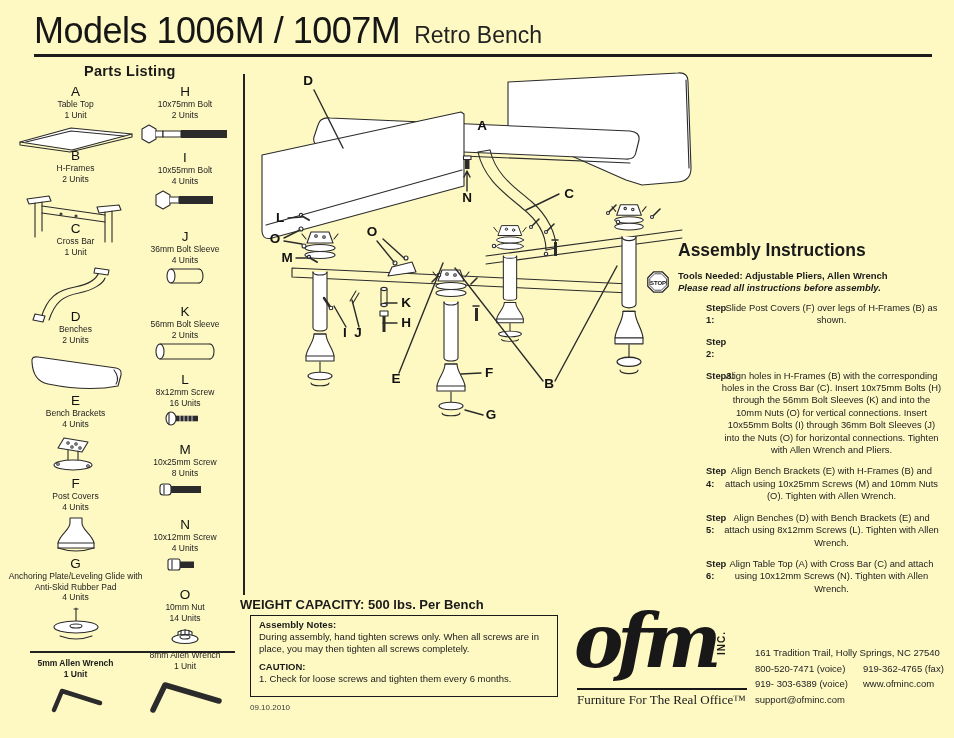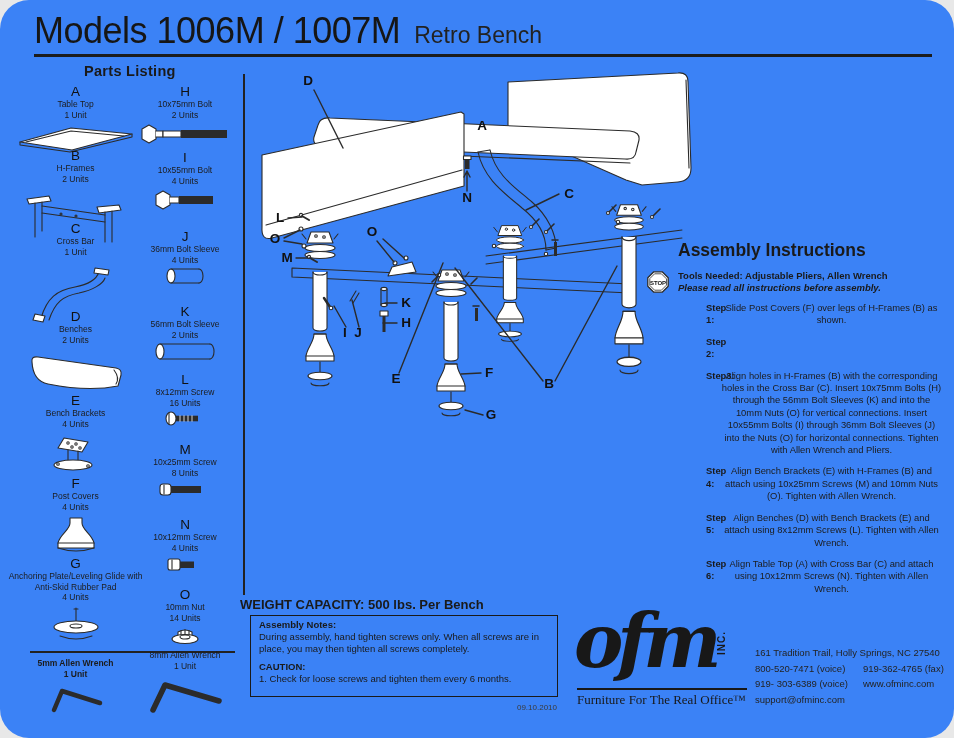--- a/index.html
+++ b/index.html
@@ -1,17 +1,17 @@
 <!DOCTYPE html>
 <html><head>
 <meta charset="utf-8">
 <style>
   html,body{margin:0;padding:0;background:#e8e8e8;}
-  .page{position:relative;width:954px;height:738px;background:#3b82f6;overflow:hidden;
-        font-family:"Liberation Sans",sans-serif;color:#1a1a1a;border-radius:29px;}
+  .page{position:relative;width:954px;height:738px;background:#fef9c3;overflow:hidden;
+        font-family:"Liberation Sans",sans-serif;color:#1a1a1a;}
   
   .title-row{position:absolute;left:34px;top:10px;display:flex;align-items:baseline;gap:14px;}
   .title{font-size:36px;font-weight:400;letter-spacing:-0.5px;color:#161616;}
   .subtitle{font-size:23px;font-weight:400;color:#222;}
   .title-rule{position:absolute;left:34px;top:54px;width:898px;height:3px;background:#1c1c1c;}
   
   .parts-heading{position:absolute;left:84px;top:63px;font-size:14.5px;font-weight:700;letter-spacing:0.3px;}
   .part,.tool{position:absolute;text-align:center;line-height:10.5px;}
   .part .part-letter{font-size:13.5px;line-height:15px;color:#111;}
   .part .part-name,.part .part-qty,.tool .tool-name,.tool .tool-qty{font-size:8.5px;color:#1c1c1c;}
@@ -34,21 +34,21 @@
   .read-note{font-size:9.5px;font-weight:700;font-style:italic;line-height:12px;margin-bottom:8px;}
   .step{display:grid;grid-template-columns:40px 1fr;column-gap:3px;margin-bottom:9px;}
   .step-label{font-size:9.4px;font-weight:700;line-height:12.4px;margin-left:28px;}
   .step-text{font-size:9.4px;line-height:12.4px;color:#1c1c1c;text-align:center;}
   
   .weight{position:absolute;left:240px;top:597px;font-size:13px;font-weight:700;}
   .notes-box{position:absolute;left:250px;top:615px;width:290px;height:74px;border:1.5px solid #1a1a1a;
              padding:3px 8px;font-size:9.5px;line-height:12px;}
   .notes-box .bold{font-weight:700;}
   .notes-box .gap{height:6px;}
-  .doc-date{position:absolute;left:250px;top:703px;width:307px;text-align:right;font-size:8px;color:#3a3a3a;}
+  .doc-date{position:absolute;left:250px;top:703px;width:307px;text-align:left;font-size:8px;color:#3a3a3a;}
   .logo-ofm{position:absolute;left:574px;top:604px;font-family:"DejaVu Serif",serif;
             font-style:italic;font-weight:700;font-size:74px;letter-spacing:-6px;color:#181818;line-height:74px;}
   .logo-inc{position:absolute;left:716px;top:655px;font-size:10px;font-weight:700;letter-spacing:1px;
             transform:rotate(-90deg);transform-origin:left top;color:#181818;}
   .logo-rule{position:absolute;left:577px;top:688px;width:170px;height:1.5px;background:#181818;}
   .logo-tagline{position:absolute;left:577px;top:692px;font-family:"Liberation Serif",serif;
                 font-size:13px;color:#181818;white-space:nowrap;}
   .contact{position:absolute;left:755px;top:645px;font-size:9.5px;line-height:15.5px;color:#232323;}
   .contact .c1{display:inline-block;width:108px;}
 </style>

